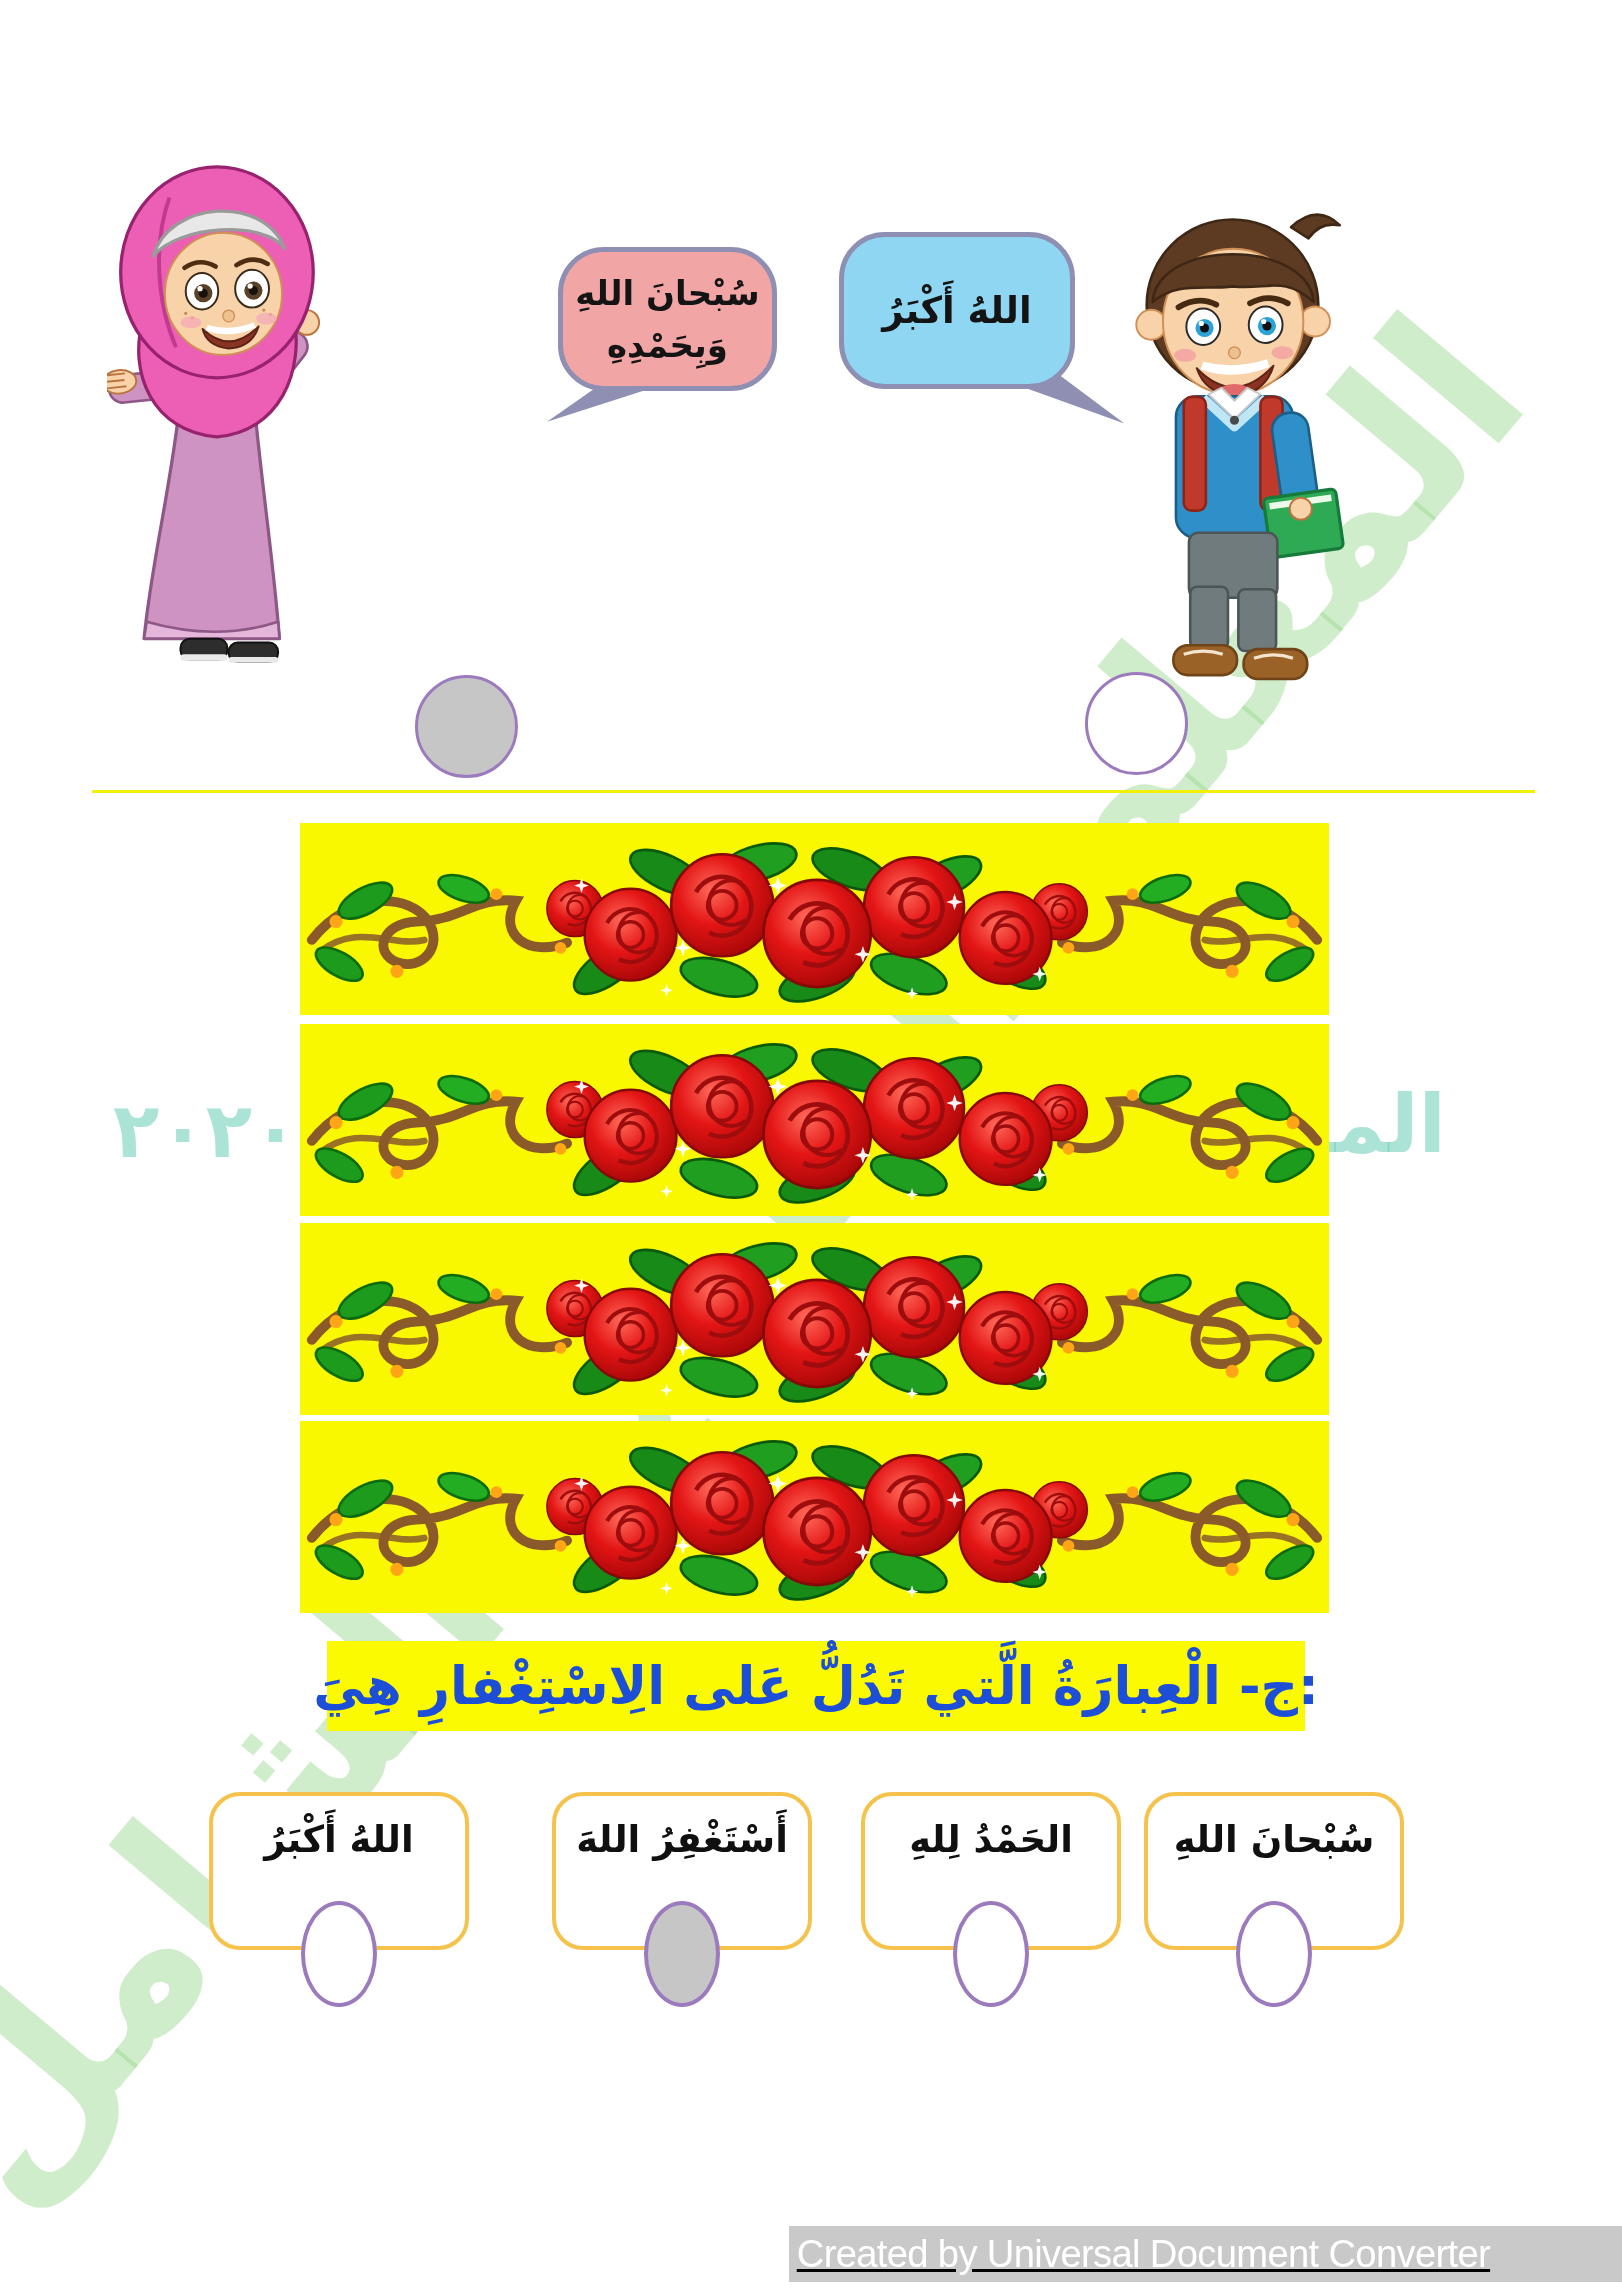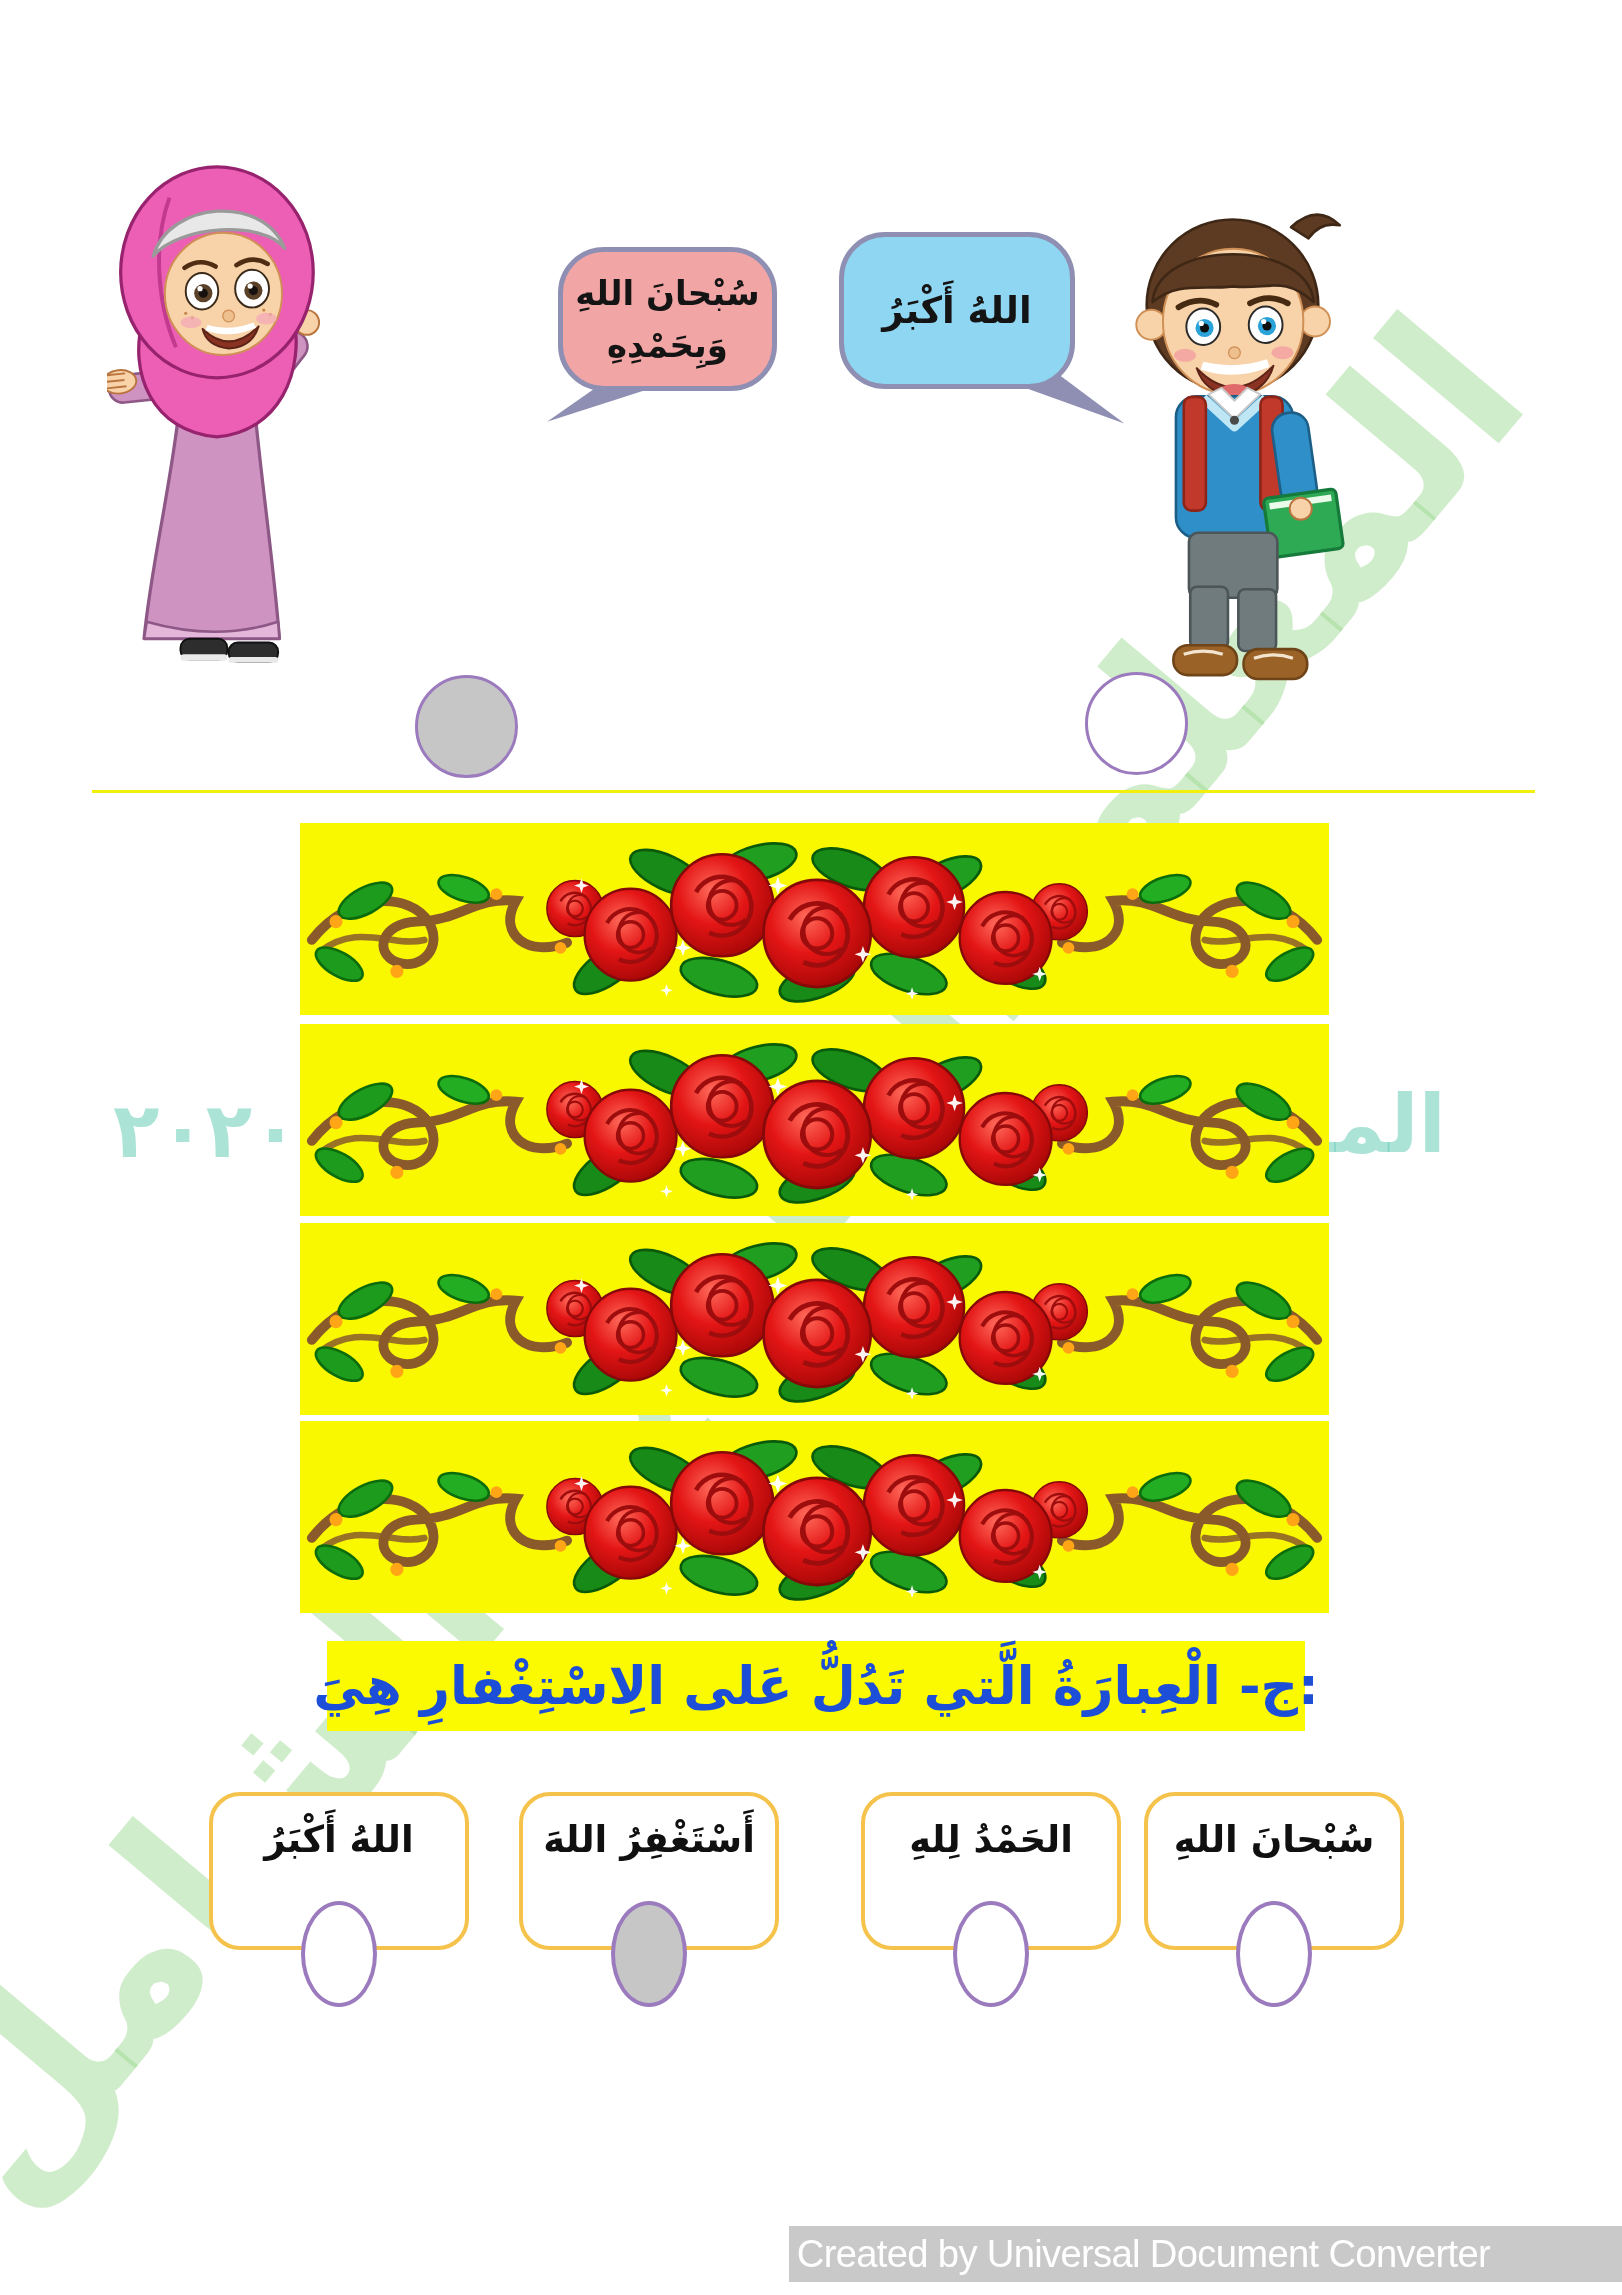--- a/index.html
+++ b/index.html
@@ -43,21 +43,21 @@
   
   .option-card{top:1792px;width:260px;height:158px;box-sizing:border-box;
     border:4.6px solid #f5c34c;border-radius:31px;background:#ffffff;z-index:2;}
   .option-label{position:absolute;left:0;right:0;top:22px;text-align:center;
     direction:rtl;font-size:37px;font-weight:bold;color:#101010;white-space:nowrap;}
   .sel-ellipse{position:absolute;left:50%;transform:translateX(-50%);top:105px;
     width:68px;height:98px;border:4.6px solid #9b7bbd;border-radius:50%;
     background:#ffffff;z-index:4;}
   
   .footer-bar{left:789px;top:2226px;width:834px;height:56px;background:#c9c9c9;
-    z-index:5;display:flex;align-items:center;}
+    z-index:5;display:flex;align-items:center;text-decoration:underline;}
   .footer-text{font-family:"Liberation Sans",sans-serif;font-size:39px;color:#ffffff;
     white-space:nowrap;letter-spacing:-0.7px;padding-left:7.9px;transform:scaleX(0.98);
     transform-origin:left center;}
   .char{z-index:3;}
 </style>
 </head>
 <body>
 
 <svg width="0" height="0" style="position:absolute" aria-hidden="true">
   <defs>
@@ -287,21 +287,21 @@
 </div>
 
 <div class="abs question-strip">
   <div class="question-text">:ج- الْعِبارَةُ الَّتي تَدُلُّ عَلى الِاسْتِغْفارِ هِيَ</div>
 </div>
 
 <div class="abs option-card" style="left:209px">
   <div class="option-label">اللهُ أَكْبَرُ</div>
   <div class="sel-ellipse" style="background: rgb(255, 255, 255);"></div>
 </div>
-<div class="abs option-card" style="left:519px">
+<div class="abs option-card" style="left:552px">
   <div class="option-label">أَسْتَغْفِرُ اللهَ</div>
   <div class="sel-ellipse" style="background: rgb(198, 198, 198);"></div>
 </div>
 <div class="abs option-card" style="left:861px">
   <div class="option-label">الحَمْدُ لِلهِ</div>
   <div class="sel-ellipse" style="background: rgb(255, 255, 255);"></div>
 </div>
 <div class="abs option-card" style="left:1144px">
   <div class="option-label">سُبْحانَ اللهِ</div>
   <div class="sel-ellipse" style="background: rgb(255, 255, 255);"></div>

